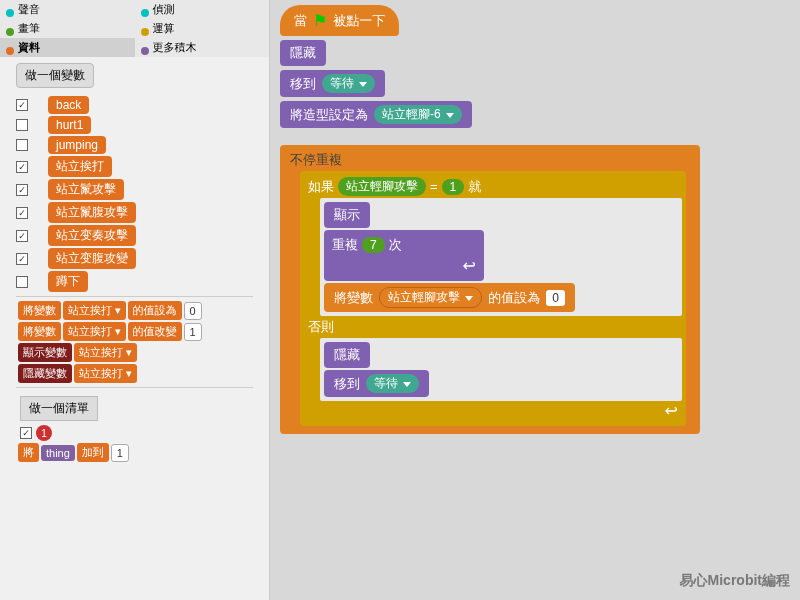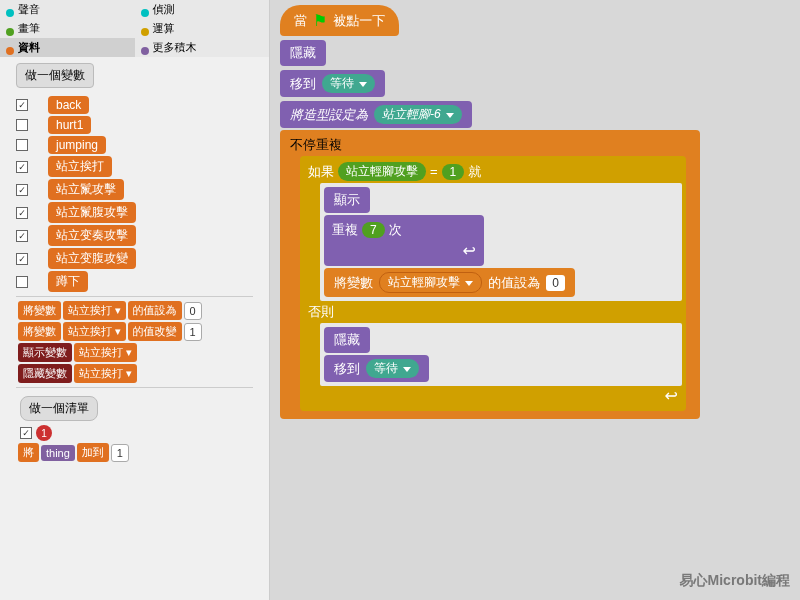--- a/index.html
+++ b/index.html
@@ -96,21 +96,21 @@
     }
     .bp-orange { background: #e07020; }
     .bp-purple { background: #8060a0; }
     .bp-red { background: #7f1d1d; }
     .bp-white { background: white; color: #333; border: 1px solid #aaa; font-size: 11px; }
 
     
     .make-list-btn {
       background: #ddd;
       border: 1px solid #bbb;
-      border-radius: 8px;
+      border-radius: 0;
       padding: 3px 8px;
       font-size: 12px;
       cursor: pointer;
       margin: 4px 4px 2px 4px;
       display: inline-block;
     }
 
     .list-item-block {
       display: flex;
       align-items: center;
@@ -364,29 +364,29 @@
         </div>
       </div>
 
       <div style="margin-bottom:2px;">
         <div class="s-block purple-main">
           <span>移到</span>
           <span class="inner-teal">等待 <span class="dropdown-arrow"></span></span>
         </div>
       </div>
 
-      <div style="margin-bottom:0;font-style:italic;">
+      <div style="margin-bottom:15px;">
         <div class="s-block purple-main">
           <span>將造型設定為</span>
           <span class="inner-teal">站立輕腳-6 <span class="dropdown-arrow"></span></span>
         </div>
       </div>
 
       <div style="background:#e08020; border-radius:4px; padding:4px 0 8px 0; margin-bottom:2px; width:420px;">
-        <div style="padding:2px 10px; color:#000000; font-size:13px; display:flex; align-items:center;">
+        <div style="padding:2px 10px; color:#404040; font-size:13px; display:flex; align-items:center;">
           <span>不停重複</span>
         </div>
 
         <div style="margin-left:20px; margin-right:6px;">
           <div style="background:#d0a000; border-radius:4px; padding:4px 0 6px 0; width:386px;">
             <div style="padding:2px 8px; color:white; font-size:13px; display:flex; align-items:center; gap:4px;">
               <span>如果</span>
               <span style="background:#50a020; border-radius:10px; padding:1px 8px; font-size:12px; color:white;">站立輕腳攻擊</span>
               <span>=</span>
               <span style="background:#50a020; border-radius:10px; padding:1px 8px; font-size:12px; color:white;">1</span>

